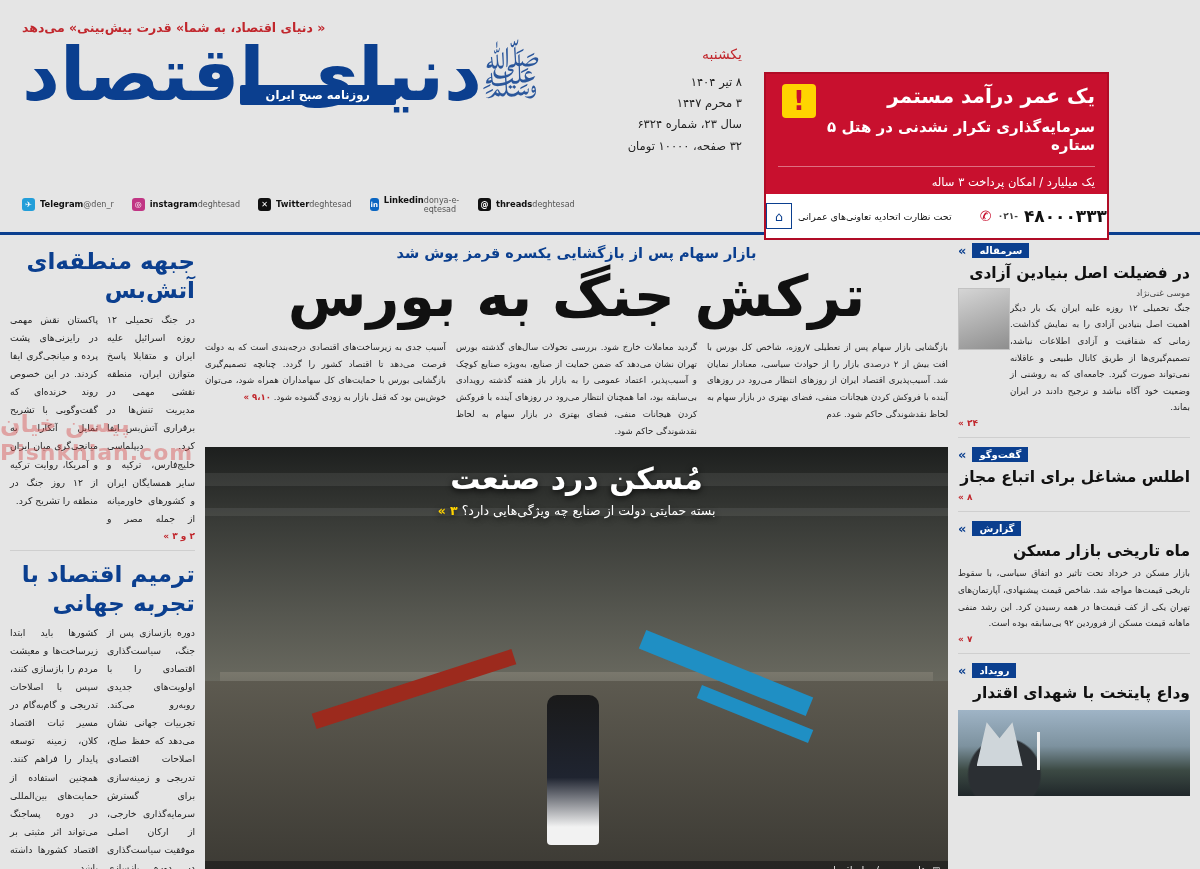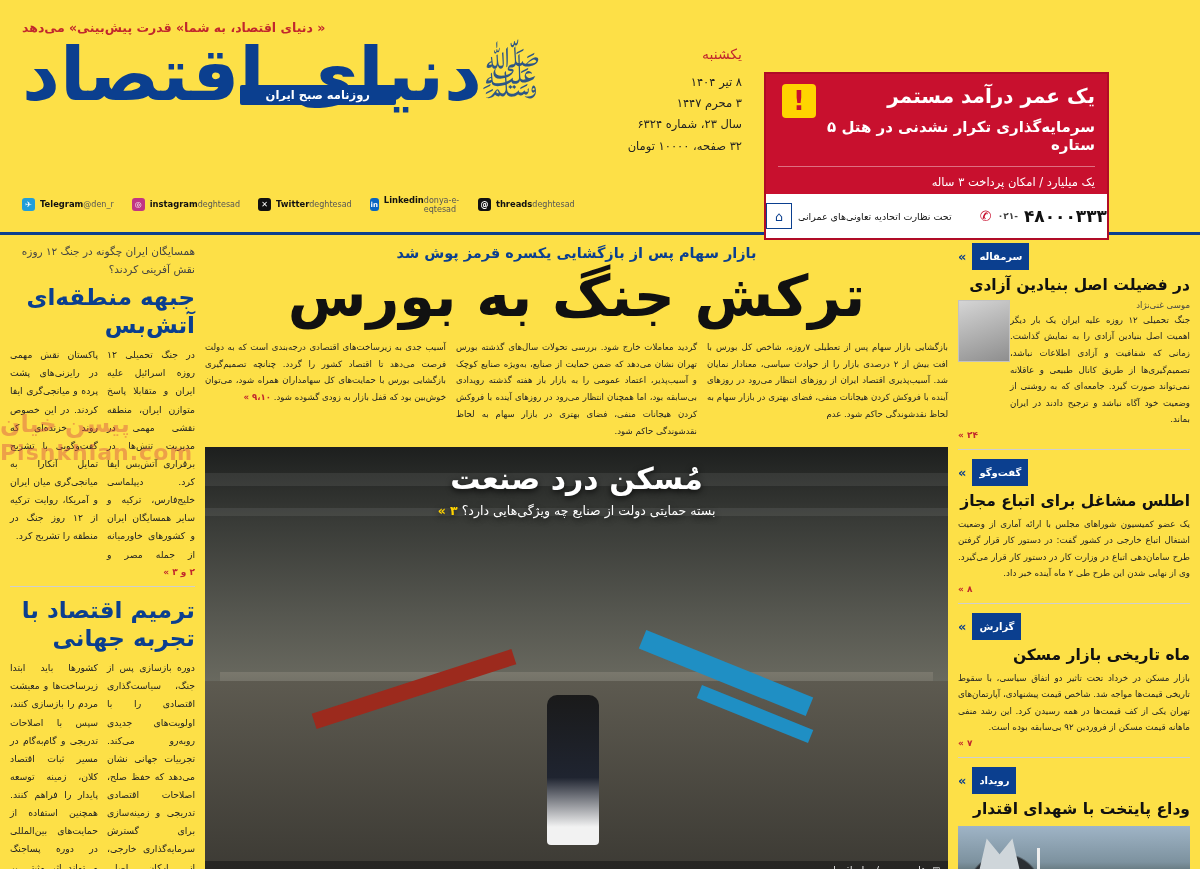--- a/index.html
+++ b/index.html
@@ -4,21 +4,21 @@
 <style>
   * { box-sizing: border-box; }
   html, body { margin:0; padding:0; }
   body {
     width:1200px; height:869px;
     background:#ffffff;
     font-family:"DejaVu Sans", sans-serif;
     color:#111;
     overflow:hidden;
   }
-  .page { position:relative; width:1200px; height:869px; background:#fde047; }
+  .page { position:relative; width:1200px; height:869px; background:#e5e5e5; }
 
   
   .masthead { position:relative; height:232px; padding:14px 22px 0 22px; display:flex; flex-direction:row-reverse; }
   .mh-right { width:520px; position:relative; }
   .mh-mid { width:200px; position:relative; }
   .mh-left { flex:1; position:relative; }
 
   .slogan { text-align:left; direction:rtl; color:#c1272d; font-size:12.5px; font-weight:bold; margin:6px 0 2px 0; }
   .logo-wrap { position:relative; text-align:left; }
   .logo-text {
@@ -85,21 +85,21 @@
   .cc .ref { color:#c1272d; font-weight:bold; }
 
   .photo { position:relative; margin-top:8px; height:432px; overflow:hidden; background:#2a2a28; }
   .photo .cap { position:absolute; bottom:0; right:0; left:0; background:rgba(20,20,20,.55); color:#fff; font-size:8.6px; padding:4px 8px; direction:rtl; display:flex; gap:6px; align-items:center; }
   .photo-overlay { position:absolute; top:14px; right:0; left:0; text-align:center; direction:rtl; }
   .photo-overlay .t { color:#fff; font-size:30px; font-weight:bold; text-shadow:0 2px 6px rgba(0,0,0,.75); }
   .photo-overlay .s { color:#fff; font-size:12.5px; margin-top:7px; text-shadow:0 2px 6px rgba(0,0,0,.8); }
   .photo-overlay .s b { color:#ffd400; }
 
   
-  .sec-tab { display:flex; align-items:center; gap:6px; direction:rtl; background:#0b3f8f; color:#fff; font-size:10px; font-weight:bold; padding:8px 7px; width:max-content; }
+  .sec-tab { display:flex; align-items:center; gap:6px; direction:rtl; background:#0b3f8f; color:#fff; font-size:10px; font-weight:bold; padding:2px 7px; width:max-content; }
   .sec-row { display:flex; align-items:center; justify-content:flex-end; gap:6px; }
   .chev { color:#0b3f8f; font-weight:bold; font-size:13px; }
   .lx-title { direction:rtl; text-align:right; font-size:15.5px; font-weight:bold; color:#111; margin:5px 0 4px; line-height:1.35; }
   .lx-body { direction:rtl; text-align:justify; font-size:8.7px; line-height:1.9; color:#222; }
   .lx-wrap { display:flex; flex-direction:row-reverse; }
   .portrait { width:52px; height:62px; background:#dcdcdc; border:1px solid #c2c2c2; flex:none; position:relative; overflow:hidden; }
   .pg { direction:rtl; text-align:left; color:#c1272d; font-size:9px; font-weight:bold; margin-top:2px; }
   .byline { direction:rtl; font-size:8.6px; color:#444; text-align:right; margin-bottom:2px; }
 
   .img-crowd { height:86px; margin-top:6px; position:relative; overflow:hidden; background:#6c7a86; }
@@ -244,21 +244,20 @@
       <div class="hr-dot"></div>
 
       <div>
         <div class="sec-row">
           <span class="sec-tab">
             <span>گفت‌وگو</span>
           </span>
           <span class="chev">»</span>
         </div>
         <div class="lx-title">اطلس مشاغل برای اتباع مجاز</div>
-        <div class="lx-body">یک عضو کمیسیون شورا‌های مجلس با ارائه آماری از وضعیت اشتغال اتباع خارجی در کشور گفت: در دستور کار قرار گرفتن طرح سامان‌دهی اتباع در وزارت کار در دستور کار قرار می‌گیرد. وی از نهایی شدن این طرح طی ۲ ماه آینده خبر داد.</div>
         <div class="pg">۸ »</div>
       </div>
 
       <div class="hr-dot"></div>
 
       <div>
         <div class="sec-row">
           <span class="sec-tab">
             <span>گزارش</span>
           </span>
@@ -320,21 +319,20 @@
           </div>
         </div>
         <div class="cap">
           <span>▣</span>
           <span>علی محمدی / دنیای اقتصاد</span>
         </div>
       </div>
     </div>
 
     <div class="col-right">
-      <div class="kicker">همسایگان ایران چگونه در جنگ ۱۲ روزه نقش آفرینی کردند؟</div>
       <div class="side-title">جبهه منطقه‌ای آتش‌بس</div>
       <div class="side-body">در جنگ تحمیلی ۱۲ روزه اسرائیل علیه ایران و متقابلا پاسخ متوازن ایران، منطقه نقشی مهمی در مدیریت تنش‌ها در برقراری آتش‌بس ایفا کرد. دیپلماسی خلیج‌فارس، ترکیه و سایر همسایگان ایران و کشورهای خاورمیانه از جمله مصر و پاکستان نقش مهمی در رایزنی‌های پشت پرده و میانجی‌گری ایفا کردند. در این خصوص روند خزنده‌ای که گفت‌وگویی با تشریح تمایل آنکارا به میانجی‌گری میان ایران و آمریکا، روایت ترکیه از ۱۲ روز جنگ در منطقه را تشریح کرد.</div>
       <div class="more">۲ و ۳ »</div>
 
       <div class="hr-dot"></div>
 
       <div class="side-title">ترمیم اقتصاد با تجربه جهانی</div>
       <div class="side-body">دوره بازسازی پس از جنگ، سیاست‌گذاری اقتصادی را با اولویت‌های جدیدی روبه‌رو می‌کند. تجربیات جهانی نشان می‌دهد که حفظ صلح، اصلاحات اقتصادی تدریجی و زمینه‌سازی برای گسترش سرمایه‌گذاری خارجی، از ارکان اصلی موفقیت سیاست‌گذاری در دوره بازسازی هستند. در این دوره کشورها باید ابتدا زیرساخت‌ها و معیشت مردم را بازسازی کنند، سپس با اصلاحات تدریجی و گام‌به‌گام در مسیر ثبات اقتصاد کلان، زمینه توسعه پایدار را فراهم کنند. همچنین استفاده از حمایت‌های بین‌المللی در دوره پساجنگ می‌تواند اثر مثبتی بر اقتصاد کشورها داشته باشد.</div>
 
     </div>

